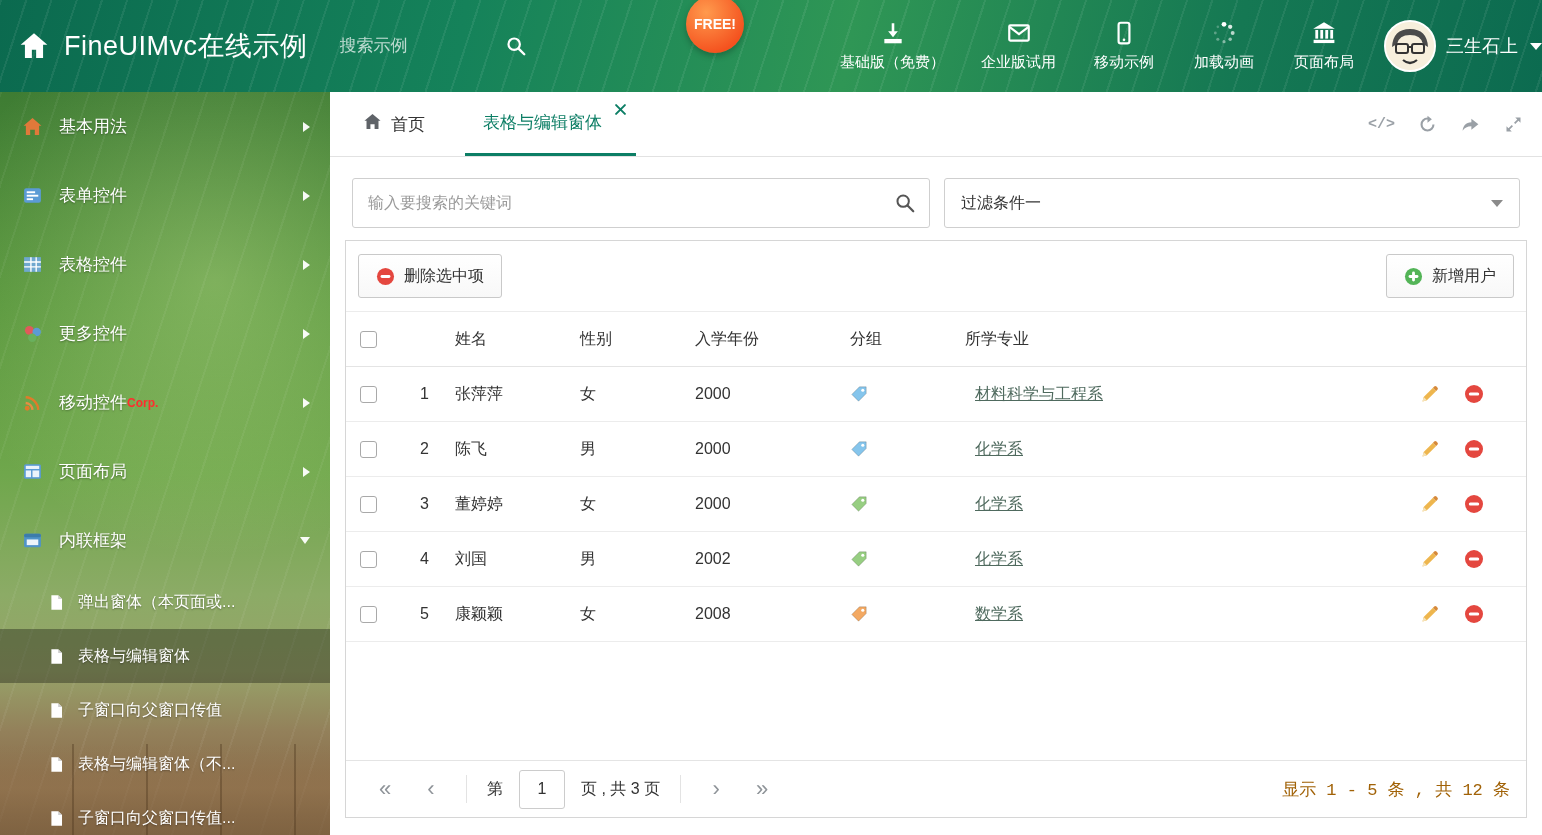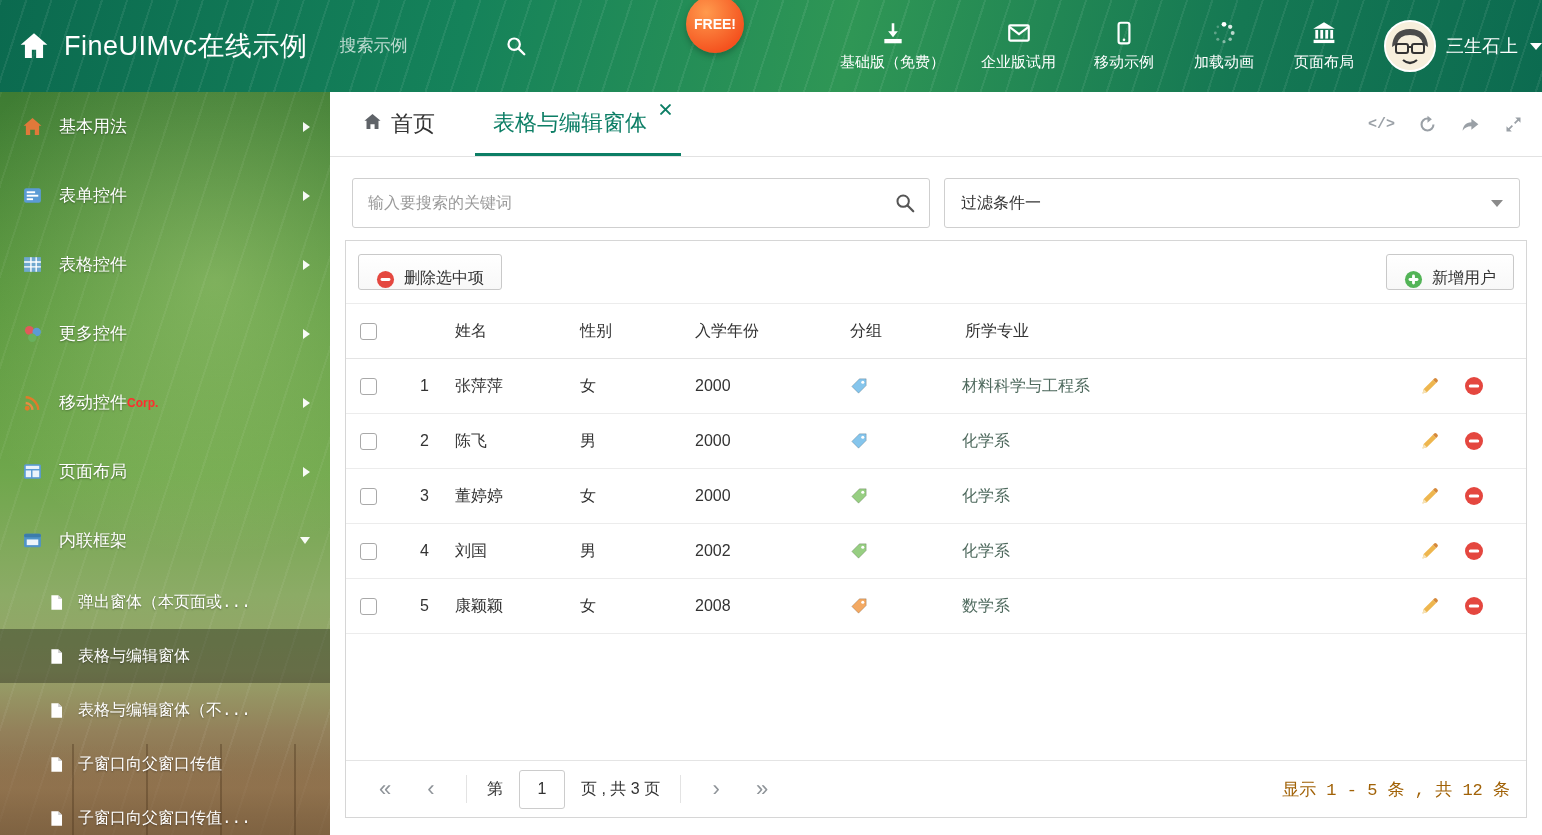--- a/index.html
+++ b/index.html
@@ -61,32 +61,32 @@
     padding:0 20px 0 22px; color:#fff; cursor:pointer;
   }
   .menu-item .micon { width:21px; height:21px; margin-right:16px; flex:none; }
   .menu-item .micon svg { width:21px; height:21px; display:block; }
   .menu-label { font-size:17px; text-shadow:0 1px 2px rgba(0,0,0,0.35); }
   .menu-badge { font-size:12px; color:#ff2d2d; font-weight:bold; text-shadow:none; }
   .tri-right { margin-left:auto; width:0; height:0; border-left:7px solid rgba(255,255,255,0.95); border-top:5px solid transparent; border-bottom:5px solid transparent; }
   .tri-down  { margin-left:auto; width:0; height:0; border-top:7px solid rgba(255,255,255,0.95); border-left:5px solid transparent; border-right:5px solid transparent; }
   .subitem {
     position:relative; z-index:2; height:54px; display:flex; align-items:center;
-    padding:0 14px 0 48px; color:#fff; cursor:pointer;font-family:Liberation Mono, monospace;
+    padding:0 14px 0 48px; color:#fff; cursor:pointer;
   }
   .subitem.active { background:rgba(0,0,0,0.32); }
   .subitem .sicon { width:17px; height:17px; margin-right:13px; flex:none; }
   .subitem .sicon svg { width:17px; height:17px; display:block; }
   .sublabel { font-size:16px; white-space:nowrap; overflow:hidden; text-shadow:0 1px 2px rgba(0,0,0,0.35); }
 
   
   .main { position:absolute; top:92px; left:330px; width:1212px; height:743px; background:#fff; display:flex; flex-direction:column; }
 
   .tabbar { height:65px; flex:none; border-bottom:1px solid #e2e2e2; display:flex; align-items:stretch; position:relative; padding-left:15px; }
-  .tab { display:flex; align-items:center; gap:9px; padding:0 18px; font-size:22px; color:#333; cursor:pointer; position:relative; }
+  .tab { display:flex; align-items:center; gap:9px; padding:0 18px; font-size:17px; color:#333; cursor:pointer; position:relative; }
   .tab-home svg { width:19px; height:19px; color:#5f6368; }
   .tab-active { color:#0c7e65; border-bottom:3px solid #0c7e65; margin-left:22px; padding-right:34px; }
   .tab-close { position:absolute; top:12px; right:10px; width:11px; height:11px; cursor:pointer; }
   .tab-close svg { width:11px; height:11px; display:block; }
   .tab-tools { position:absolute; right:18px; top:0; height:100%; display:flex; align-items:center; gap:22px; color:#9aa0a6; }
   .tool-icon { cursor:pointer; display:flex; align-items:center; }
   .tool-icon svg { width:21px; height:21px; }
   .tool-code { font-size:15px; font-weight:bold; font-family:"Liberation Mono", monospace; }
 
   .content { flex:1; display:flex; flex-direction:column; min-height:0; }
@@ -95,42 +95,42 @@
   .search-box { width:578px; border:1px solid #cfcfcf; border-radius:3px; position:relative; display:flex; align-items:center; background:#fff; }
   .search-box input { flex:1; border:none; outline:none; font-size:16px; padding:0 46px 0 15px; height:100%; color:#333; font-family:inherit; background:transparent; }
   .search-box input::placeholder { color:#9a9a9a; }
   .search-box .mag { position:absolute; right:13px; top:13px; width:22px; height:22px; color:#555; cursor:pointer; }
   .select-box { flex:1; border:1px solid #cfcfcf; border-radius:3px; display:flex; align-items:center; padding:0 16px; font-size:16px; color:#333; cursor:pointer; background:#fff; }
   .select-caret { margin-left:auto; width:0; height:0; border-left:6px solid transparent; border-right:6px solid transparent; border-top:7px solid #8a8a8a; }
 
   .grid-panel { flex:1; margin:12px 15px 17px; border:1px solid #d6d6d6; display:flex; flex-direction:column; min-height:0; background:#fff; }
   .grid-toolbar { flex:none; display:flex; justify-content:space-between; align-items:center; padding:13px 12px; border-bottom:1px solid #ececec; }
   .btn {
-    display:inline-flex; align-items:flex-end; gap:9px; height:36px; padding:0 17px;
+    display:inline-flex; align-items:center; gap:9px; height:44px; padding:0 17px;
     border:1px solid #c9c9c9; border-radius:3px; background:linear-gradient(#ffffff,#f8f8f8);
     font-size:16px; color:#333; cursor:pointer;
   }
   .btn svg { width:19px; height:19px; }
 
   .thead { flex:none; display:flex; align-items:center; height:55px; border-bottom:1px solid #e4e4e4; color:#333; font-size:16px; }
   .trow  { flex:none; display:flex; align-items:center; height:55px; border-bottom:1px solid #ececec; color:#333; font-size:16px; }
   .col { display:flex; align-items:center; }
   .col-check { width:62px; padding-left:14px; }
   .col-num { width:36px; padding-left:12px; }
   .col-name { width:125px; }
   .col-gender { width:115px; }
   .col-year { width:155px; }
   .col-group { width:115px; }
   .col-major { flex:1; }
   .col-actions { width:120px; justify-content:flex-end; gap:24px; padding-right:42px; }
   .cell, .hcell { padding-left:11px; }
   .checkbox { width:17px; height:17px; border:1px solid #a9a9a9; border-radius:3px; background:#fff; cursor:pointer; display:inline-block; }
   .tag { width:18px; height:18px; margin-left:11px; display:inline-block; }
   .tag svg { width:18px; height:18px; display:block; }
-  .major-link { color:#4f6a5e; cursor:pointer; margin-left:8px; }
+  .major-link { color:#4f6a5e; text-decoration:underline; cursor:pointer; margin-left:21px; }
   .icon-btn { cursor:pointer; display:inline-flex; }
   .icon-btn svg { width:20px; height:20px; }
 
   .grid-footer { flex:none; margin-top:auto; border-top:1px solid #e4e4e4; height:57px; display:flex; align-items:center; padding:0 16px; color:#666; }
   .pg-arrow { width:46px; text-align:center; font-size:22px; color:#8f9499; cursor:pointer; user-select:none; }
   .pg-sep { width:1px; height:28px; background:#e3e3e3; margin:0 12px; }
   .pg-text { font-size:16px; color:#333; margin:0 8px; white-space:nowrap; }
   .pg-input { width:46px; height:39px; border:1px solid #ccc; border-radius:3px; text-align:center; font-size:16px; color:#333; margin:0 8px; outline:none; font-family:inherit; }
   .pg-summary { margin-left:auto; font-size:17px; color:#a16207;font-family:Liberation Mono, monospace; }
 </style>
@@ -332,31 +332,31 @@
       <span class="sublabel">表格与编辑窗体</span>
     </div>
 
     <div class="subitem">
       <span class="sicon">
         <svg viewBox="0 0 20 20">
           <path d="M4 1.5h8l4.5 4.5v12.5H4z" fill="#fff"></path>
           <path d="M12 1.5l4.5 4.5H12z" fill="#cfcfcf"></path>
         </svg>
       </span>
-      <span class="sublabel">表格与编辑窗体（不...</span>
+      <span class="sublabel">子窗口向父窗口传值</span>
     </div>
 
     <div class="subitem">
       <span class="sicon">
         <svg viewBox="0 0 20 20">
           <path d="M4 1.5h8l4.5 4.5v12.5H4z" fill="#fff"></path>
           <path d="M12 1.5l4.5 4.5H12z" fill="#cfcfcf"></path>
         </svg>
       </span>
-      <span class="sublabel">子窗口向父窗口传值</span>
+      <span class="sublabel">表格与编辑窗体（不...</span>
     </div>
 
     <div class="subitem">
       <span class="sicon">
         <svg viewBox="0 0 20 20">
           <path d="M4 1.5h8l4.5 4.5v12.5H4z" fill="#fff"></path>
           <path d="M12 1.5l4.5 4.5H12z" fill="#cfcfcf"></path>
         </svg>
       </span>
       <span class="sublabel">子窗口向父窗口传值...</span>

